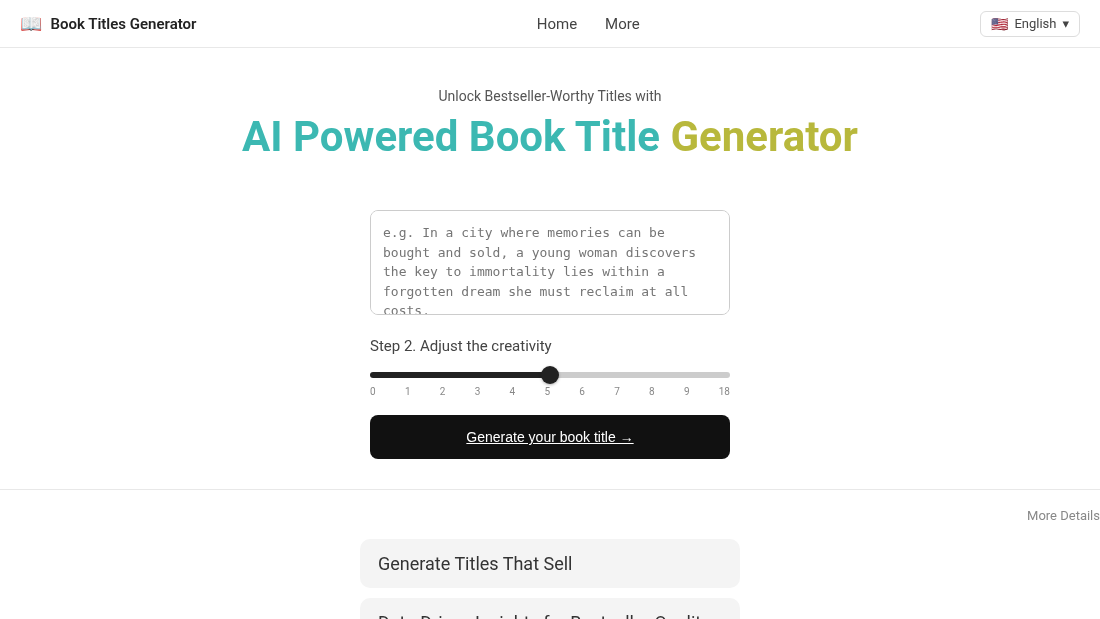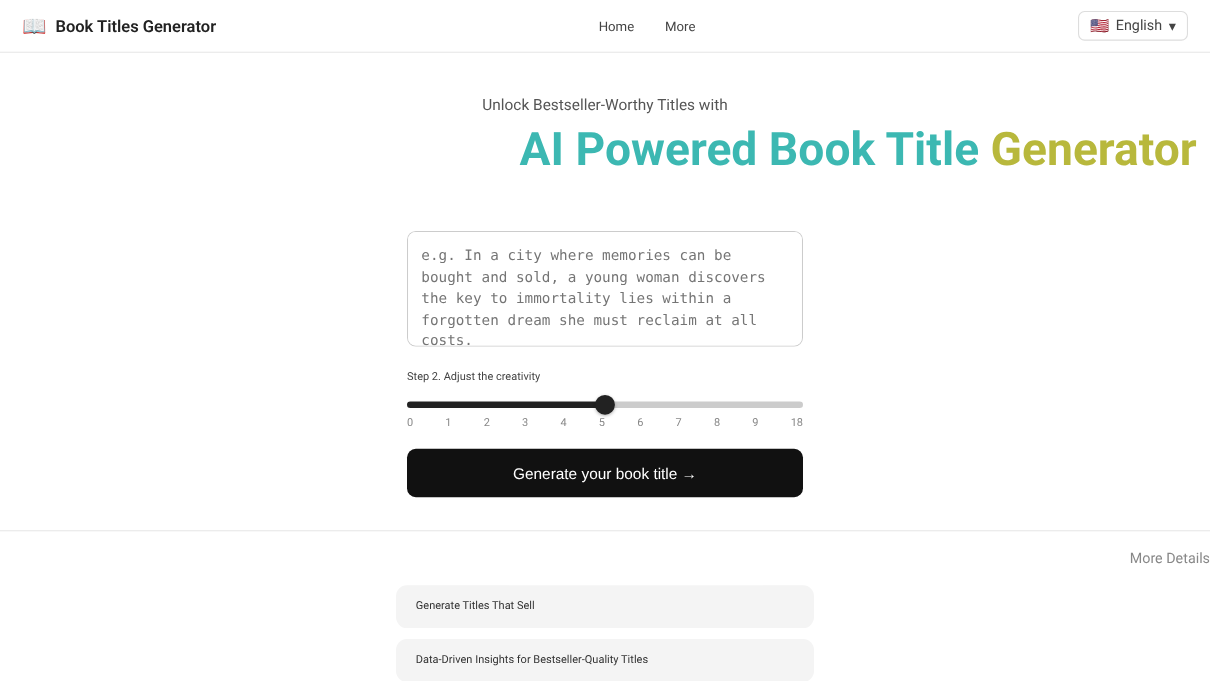--- a/index.html
+++ b/index.html
@@ -33,21 +33,21 @@
     .navbar-brand-icon {
       font-size: 18px;
     }
     .navbar-links {
       display: flex;
       gap: 28px;
     }
     .navbar-links a {
       text-decoration: none;
       color: #444;
-      font-size: 12px;
+      font-size: 15px;
       text-align: center;
     }
     .lang-selector {
       display: flex;
       align-items: center;
       gap: 6px;
       border: 1px solid #ddd;
       border-radius: 6px;
       padding: 4px 10px;
       font-size: 13px;
@@ -63,21 +63,20 @@
     }
     .hero-subtitle {
       font-size: 14px;
       color: #555;
       margin-bottom: 8px;
     }
     .hero-title {
       font-size: 42px;
       font-weight: 700;
       line-height: 1.2;
-      text-align: right;
     }
     .hero-title .teal { color: #3cb8b2; }
     .hero-title .olive { color: #b8b83c; }
 
     
     .form-container {
       max-width: 360px;
       margin: 28px auto 0;
     }
     .form-label {
@@ -96,21 +95,21 @@
       color: #aaa;
       resize: none;
       outline: none;
       line-height: 1.5;
     }
 
     .slider-section {
       margin-top: 18px;
     }
     .slider-label {
-      font-size: 10px;
+      font-size: 15px;
       color: #444;
       margin-bottom: 8px;
       display: block;
     }
     .slider-wrapper {
       position: relative;
       width: 100%;
     }
     .range-input {
       -webkit-appearance: none;
@@ -145,20 +144,21 @@
       width: 100%;
       margin-top: 18px;
       padding: 14px;
       background: #111;
       color: #fff;
       border: none;
       border-radius: 8px;
       font-size: 14px;
       cursor: pointer;
       text-align: center;
+      text-decoration: underline;
     }
 
     
     .more-details-section {
       margin-top: 30px;
       border-top: 1px solid #e8e8e8;
       padding-top: 18px;
     }
     .more-details-label {
       text-align: right;
@@ -173,21 +173,21 @@
       margin: 0 auto;
       display: flex;
       flex-direction: column;
       gap: 10px;
       padding-bottom: 20px;
     }
     .feature-item {
       background: #f4f4f4;
       border-radius: 10px;
       padding: 14px 18px;
-      font-size: 10px;
+      font-size: 18px;
       color: #333;
       cursor: pointer;
     }
   </style>
 </head>
 <body>
 
 <nav class="navbar">
   <div class="navbar-brand">
     <span class="navbar-brand-icon">📖</span>

